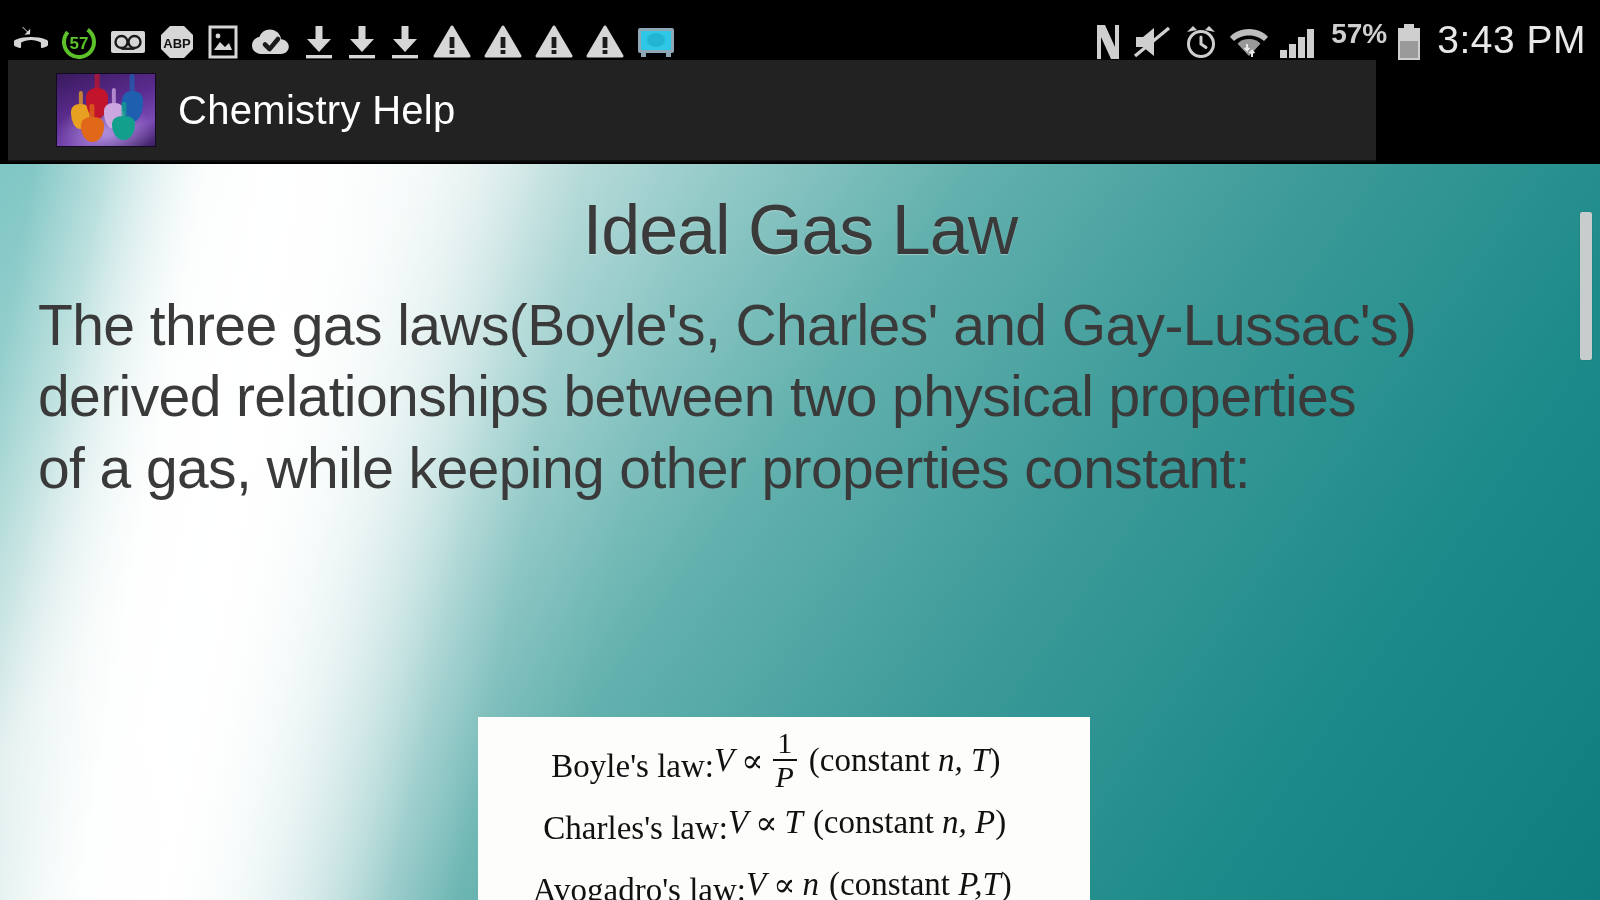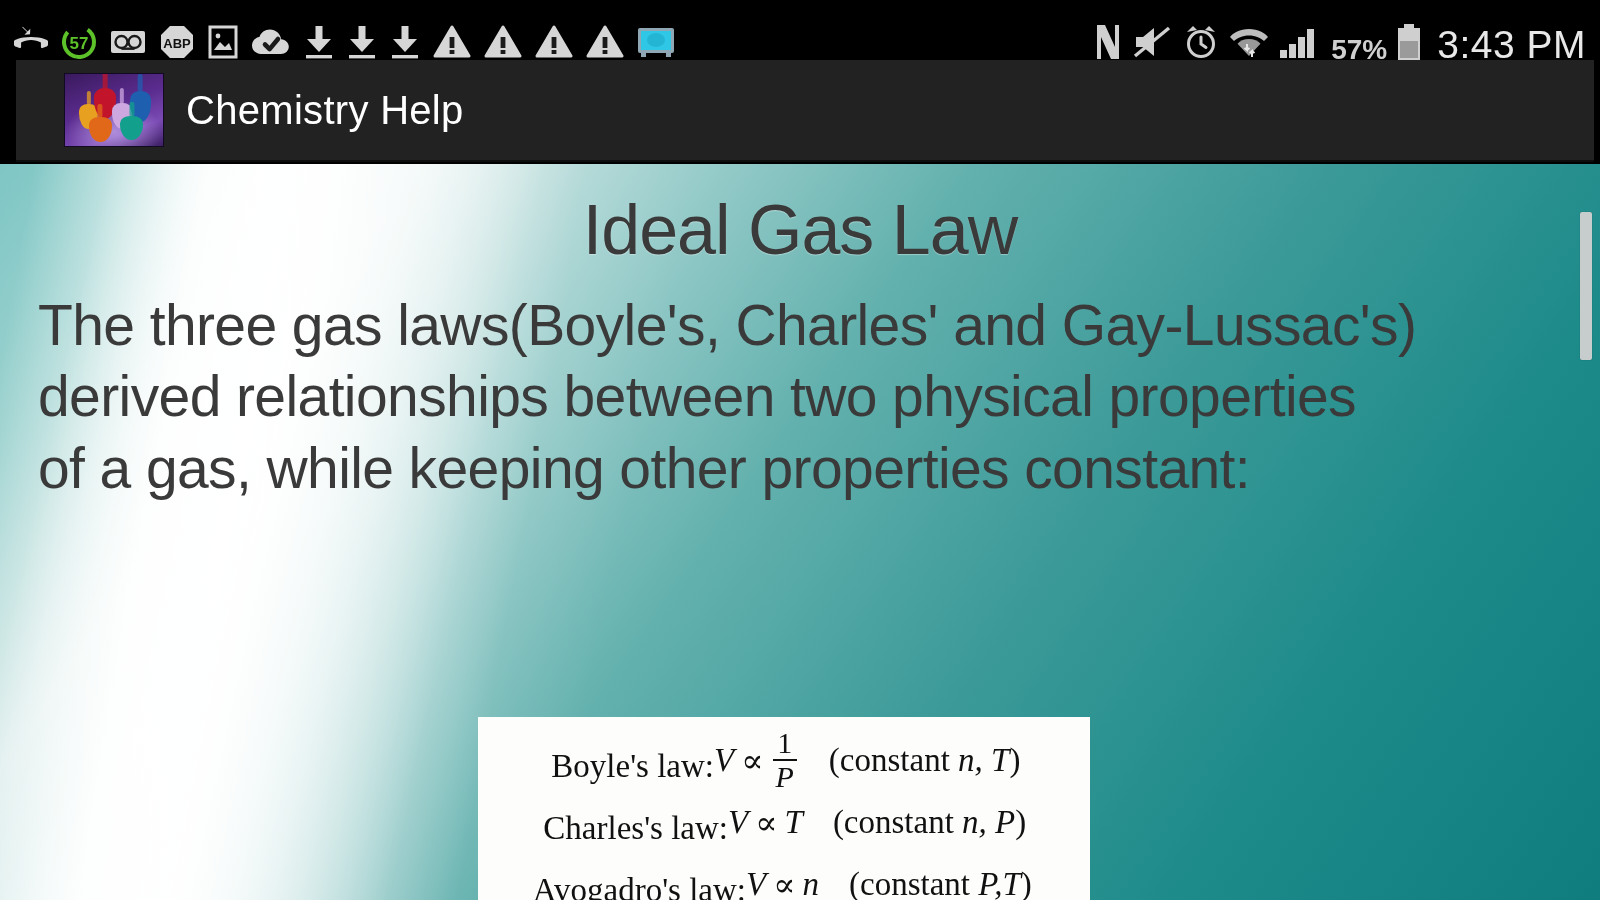--- a/index.html
+++ b/index.html
@@ -34,21 +34,21 @@
     padding: 0 14px;
     box-sizing: border-box;
   }
   #status-left {
     display: flex;
     align-items: center;
     gap: 13px;
   }
   #status-right {
     display: flex;
-    align-items: flex-end;
+    align-items: flex-start;
     gap: 10px;
   }
   .sb-ico {
     display: inline-flex;
     align-items: center;
     justify-content: center;
     height: 44px;
   }
   .sb-ico svg { display: block; }
 
@@ -65,22 +65,22 @@
     color: #cfcfcf;
     font-size: 28px;
     font-weight: 700;
     line-height: 1;
     margin-right: -2px;
   }
 
   
   #action-bar {
     position: absolute;
-    left: 16px; top: 60px;
-    width: 1578px;
+    left: 8px; top: 60px;
+    width: 1368px;
     height: 102px;
     background: #222222;
     display: flex;
     align-items: center;
     box-sizing: border-box;
     border-bottom: 2px solid #0d0d0d;
   }
   #app-icon {
     width: 100px;
     height: 74px;
@@ -225,21 +225,21 @@
   }
   .fracw .num { padding: 0 3px; }
   .fracw .bar {
     width: 100%;
     min-width: 24px;
     height: 2px;
     background: #111;
     margin: 2px 0;
   }
   .fracw .den { padding: 0 3px; font-style: italic; }
-  .fcond { margin-left: 30px; }
+  .fcond { margin-left: 10px; }
 
   #r1 .flabel { width: 218px; padding-left: 18px; }
   #r2 .flabel { width: 232px; padding-left: 18px; }
   #r3 .flabel { width: 262px; padding-left: 6px; }
 
   #scrollbar-track {
     position: absolute;
     right: 5px;
     top: 0;
     width: 14px;

